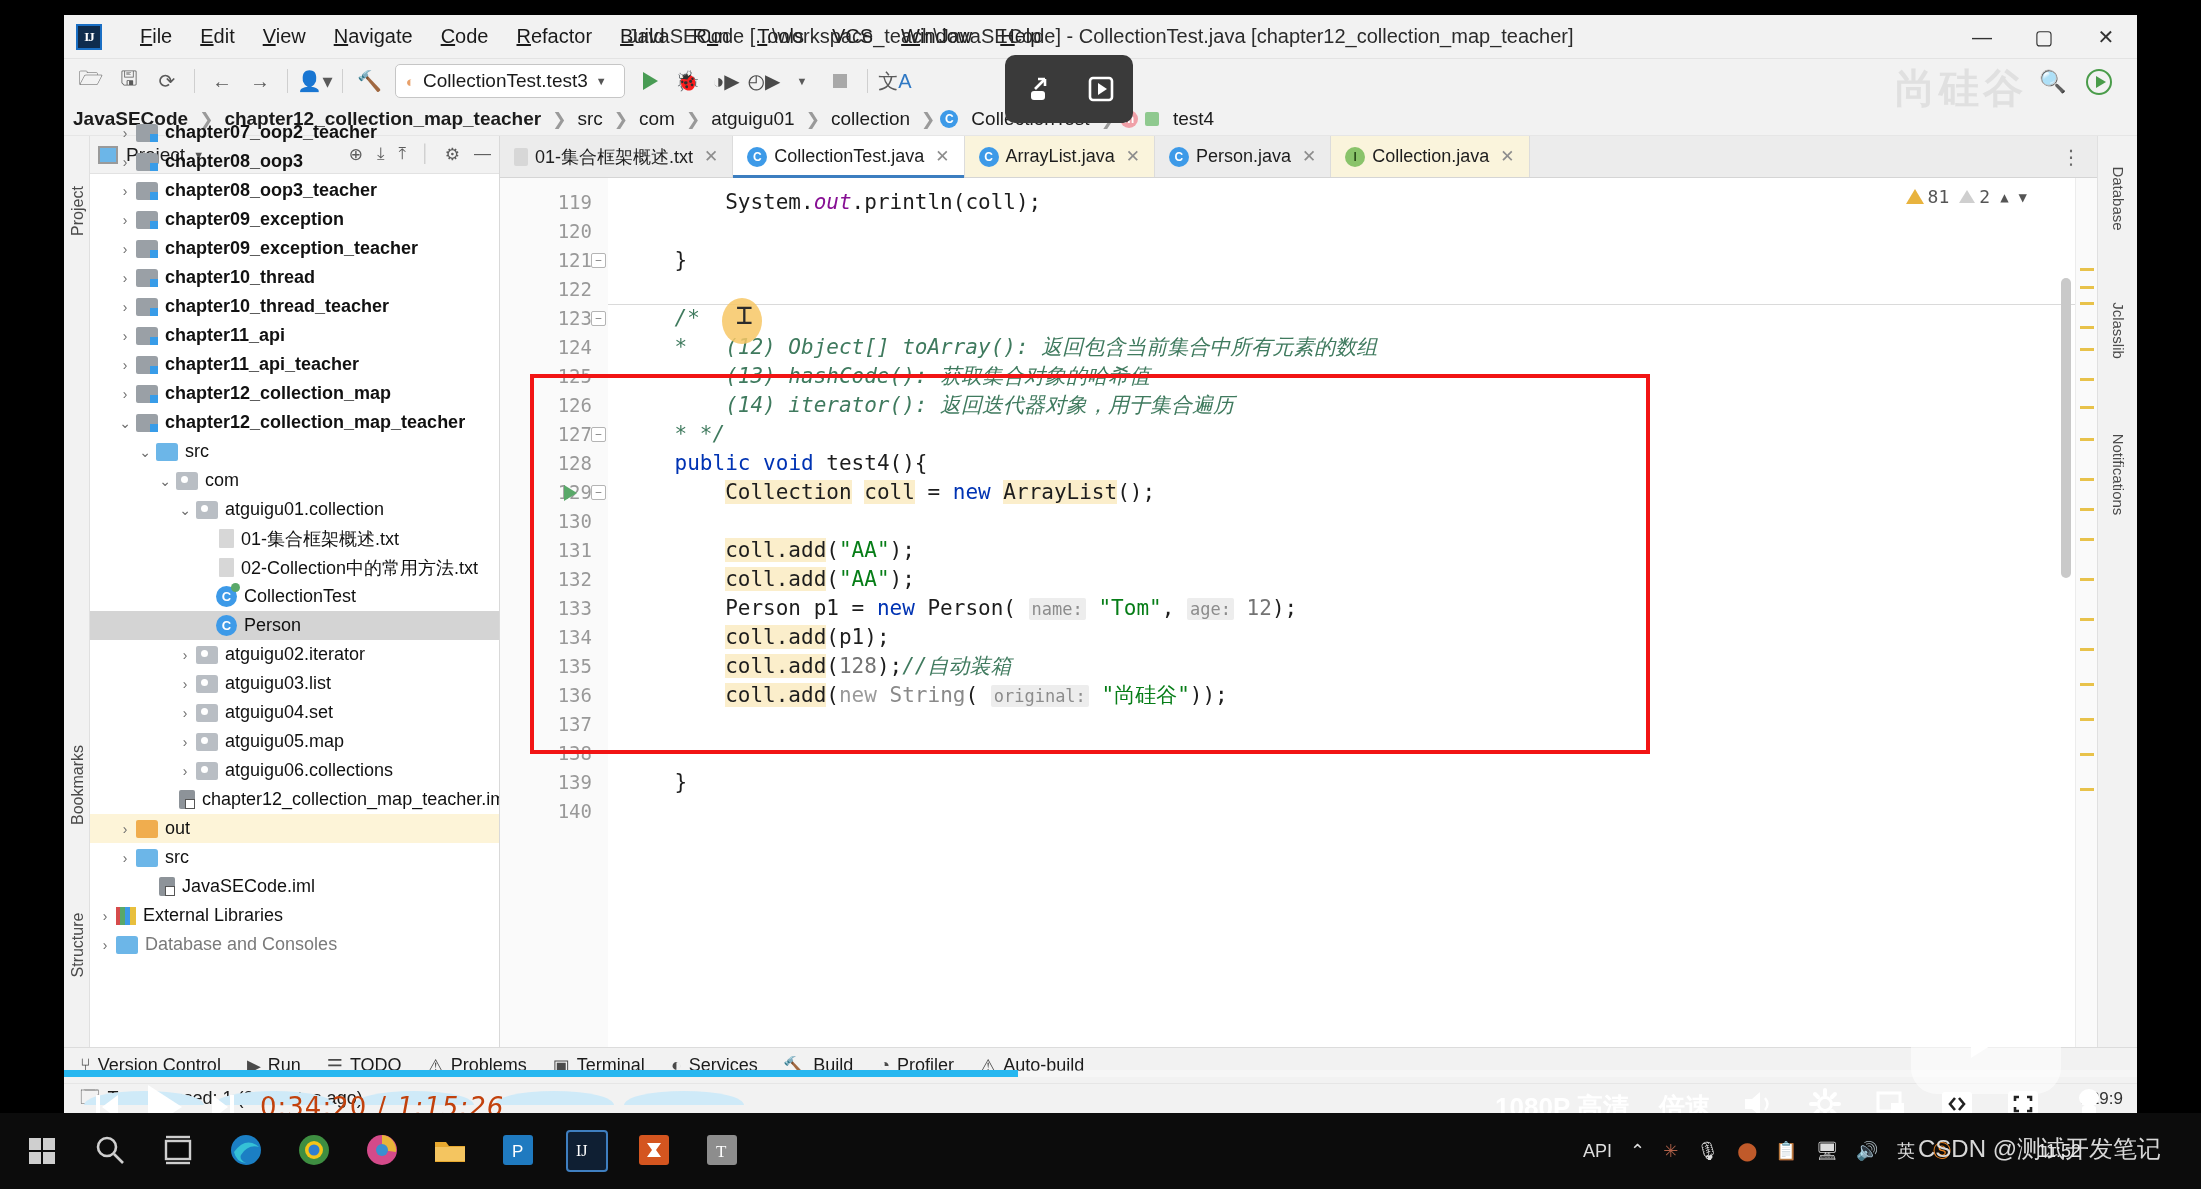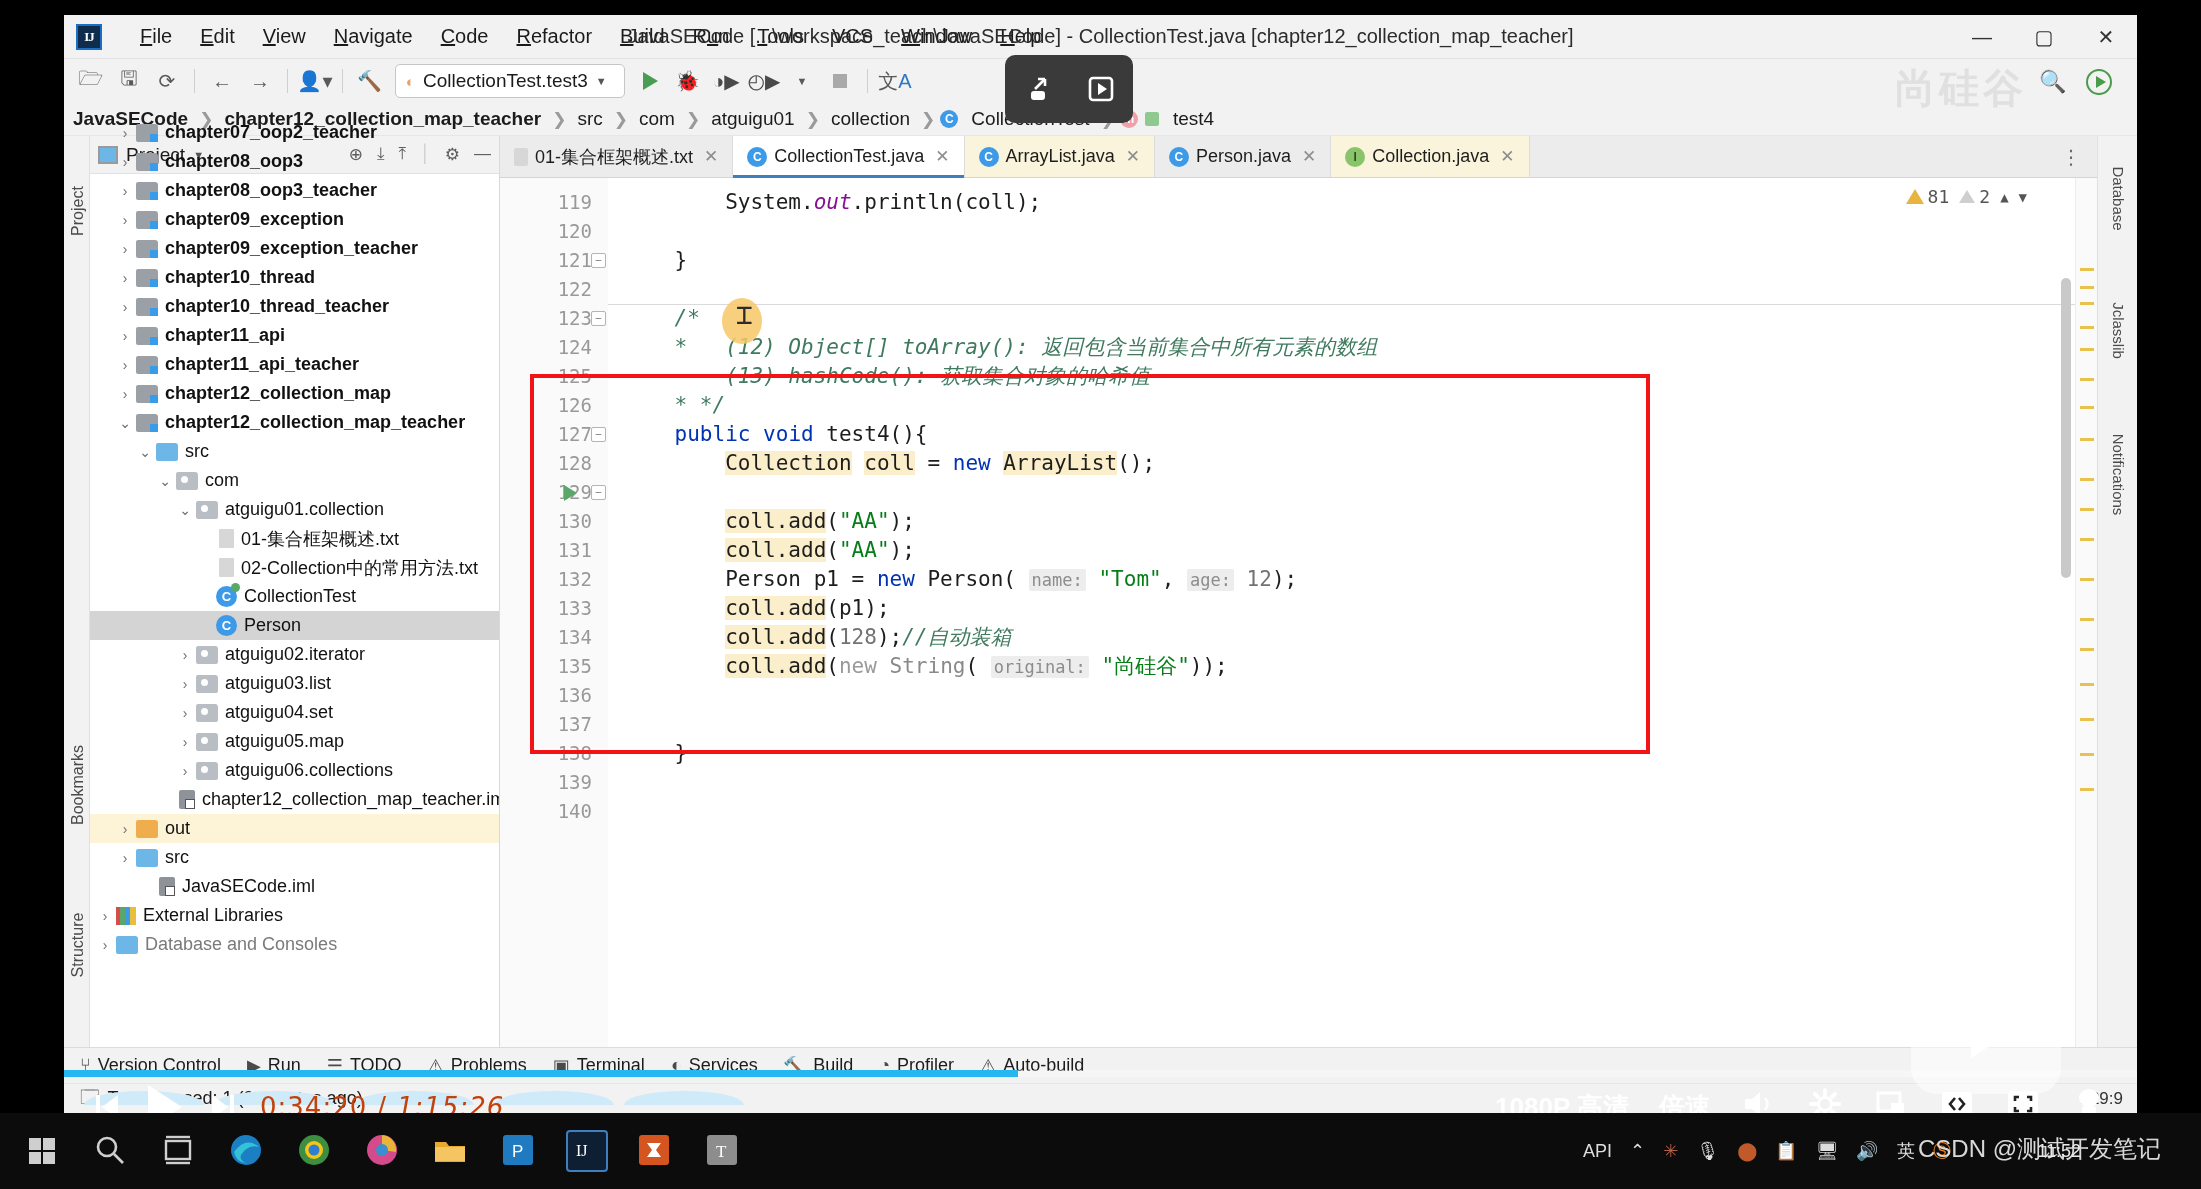--- a/index.html
+++ b/index.html
@@ -566,20 +566,21 @@
               <div class="ln">140</div>
             </div>
           <div class="codecol" id="codecol">
               <div class="cl">        System.<span class="fld">out</span>.println(coll);</div>
               <div class="cl"></div>
               <div class="cl">    }</div>
               <div class="cl"></div>
               <div class="cl">    <span class="cmt">/*</span></div>
               <div class="cl">    <span class="cmt">*   (12) Object[] toArray()</span><span class="cmt">: 返回包含当前集合中所有元素的数组</span></div>
               <div class="cl">        <span class="cmt">(13) hashCode(): 获取集合对象的哈希值</span></div>
+              <div class="cl">        <span class="cmt">(14) iterator(): 返回迭代器对象，用于集合遍历</span></div>
               <div class="cl">    <span class="cmt">* */</span></div>
               <div class="cl">    <span class="kw">public</span> <span class="kw">void</span> test4(){</div>
               <div class="cl">        <span class="hlw">Collection</span> <span class="hlw">coll</span> = <span class="kw">new</span> <span class="hlw">ArrayList</span>();</div>
               <div class="cl"></div>
               <div class="cl">        <span class="hlw">coll.add</span>(<span class="str">"AA"</span>);</div>
               <div class="cl">        <span class="hlw">coll.add</span>(<span class="str">"AA"</span>);</div>
               <div class="cl">        Person p1 = <span class="kw">new</span> Person( <span class="hint">name:</span> <span class="str">"Tom"</span>, <span class="hint">age:</span> <span class="num">12</span>);</div>
               <div class="cl">        <span class="hlw">coll.add</span>(p1);</div>
               <div class="cl">        <span class="hlw">coll.add</span>(<span class="num">128</span>);<span class="cmt">//自动装箱</span></div>
               <div class="cl">        <span class="hlw">coll.add</span>(<span class="kw" style="color:#9a9a9a">new</span> <span style="color:#8a8a8a">String</span>( <span class="hint">original:</span> <span class="str">"尚硅谷"</span>));</div>

